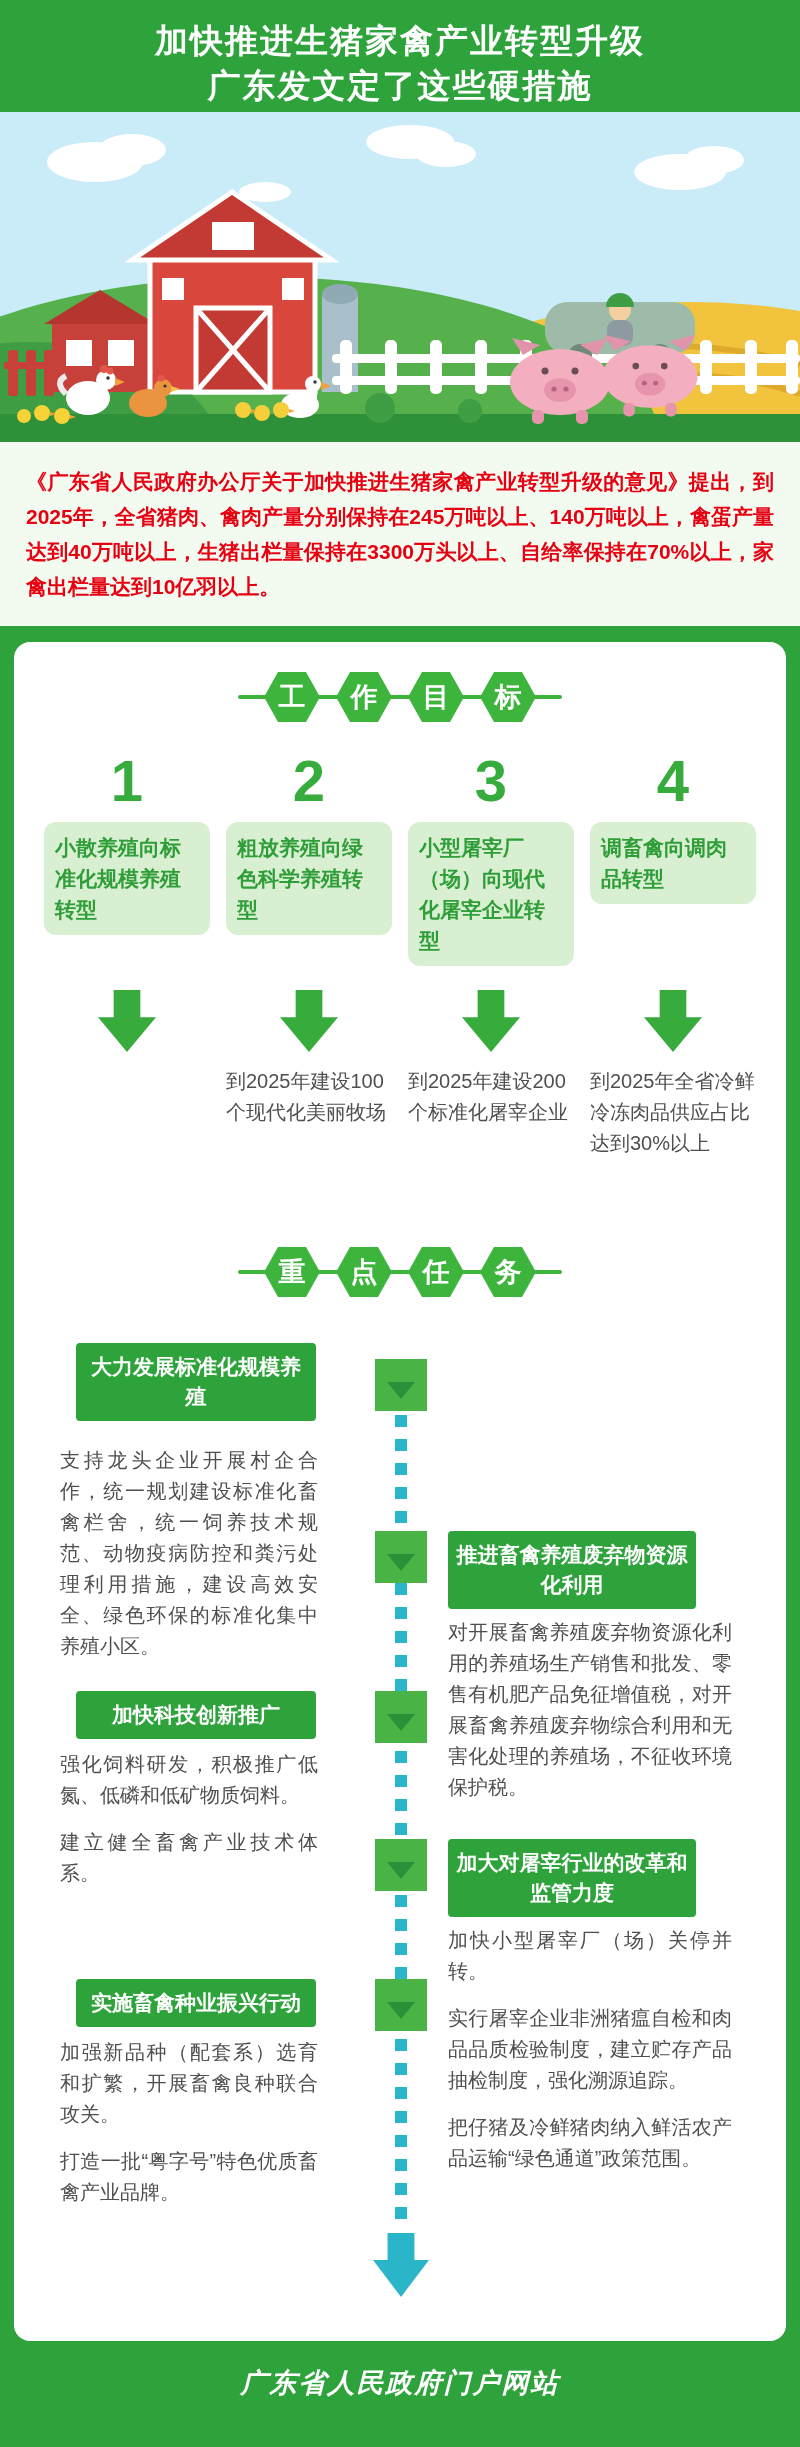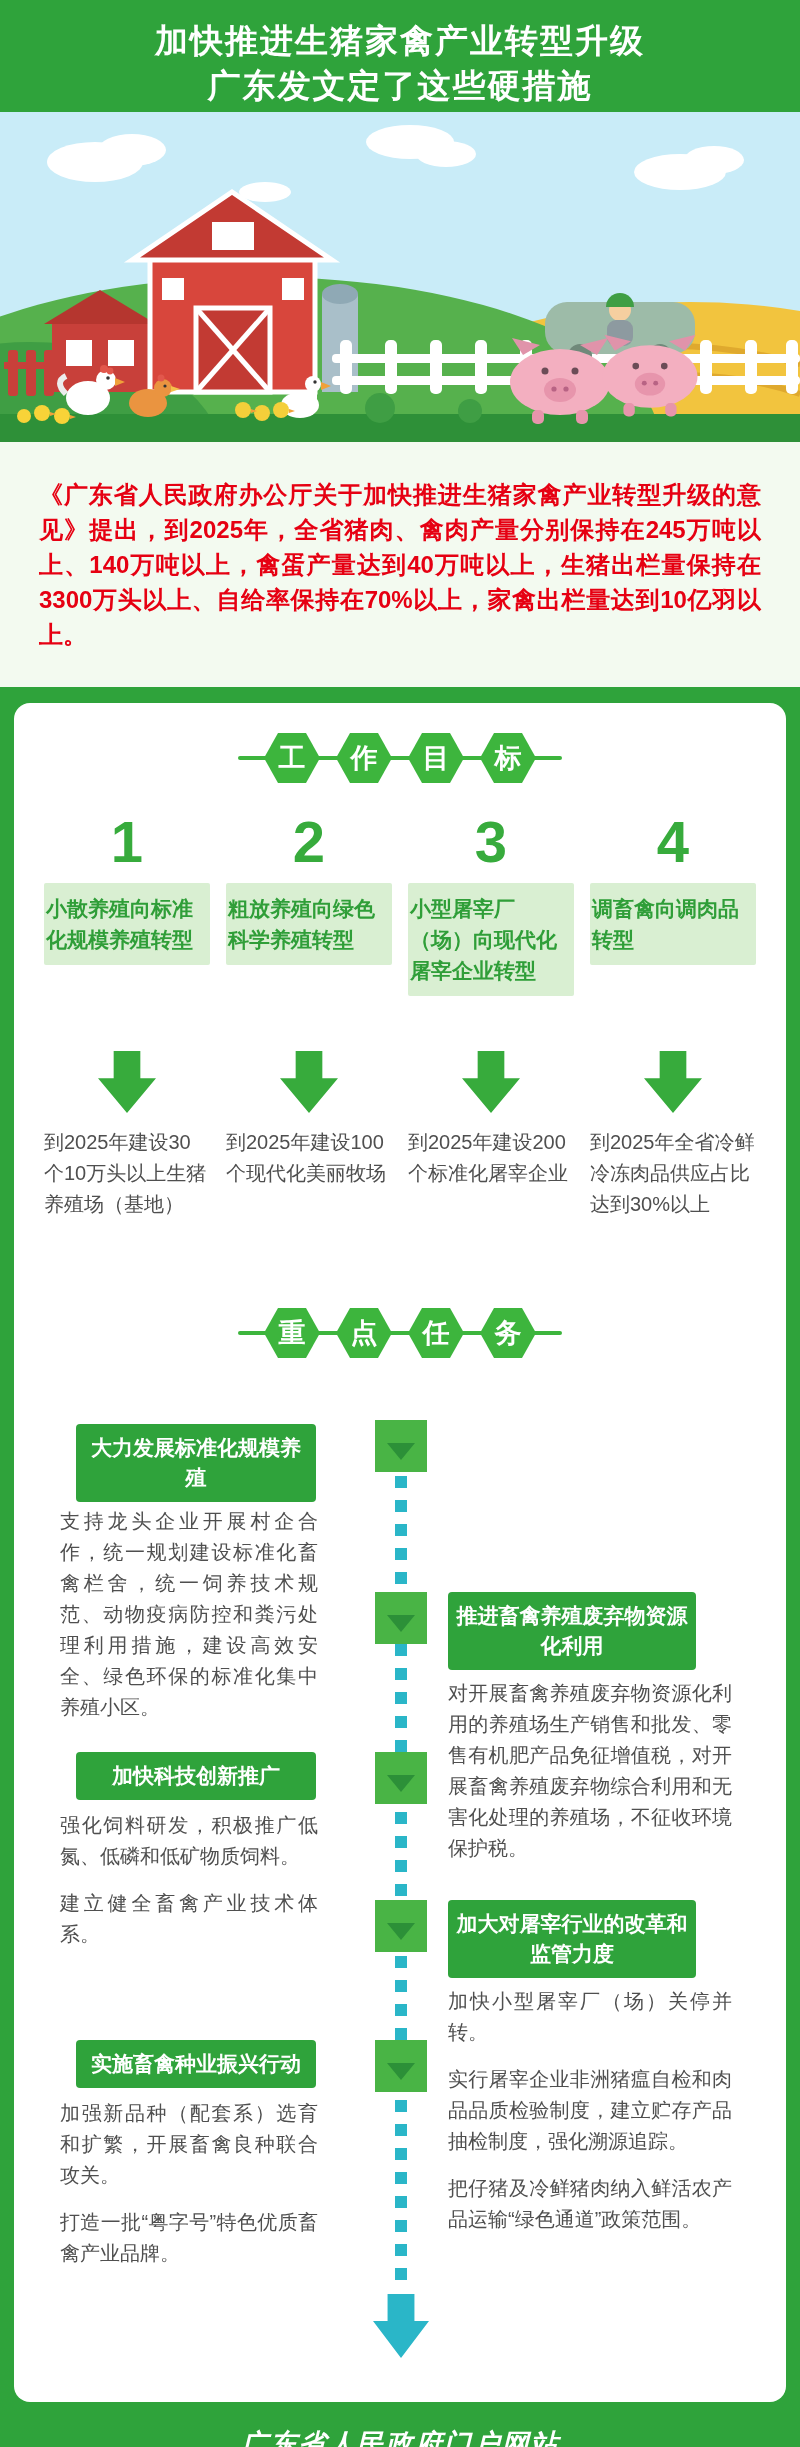--- a/index.html
+++ b/index.html
@@ -13,21 +13,21 @@
 
   
   .top-banner { padding:18px 0 4px; text-align:center; color:#ffffff;
     font-weight:bold; font-size:33px; line-height:45px; letter-spacing:2px; }
 
   
   .farm-scene svg { display:block; }
 
   
   .intro { background:#f3faf0; padding:22px 26px; }
-  .intro p { margin:13px; color:#e60012; font-size:24px; line-height:35px;
+  .intro p { margin:0; color:#e60012; font-size:21px; line-height:35px;
     text-align:justify; font-weight:600; }
 
   
   .card { background:#ffffff; border-radius:16px; margin:16px 14px 0;
     padding:30px 22px 30px; }
 
   
   .badge-row { position:relative; width:fit-content; margin:0 auto;
     display:flex; gap:16px; align-items:center; }
   .badge-row::before { content:""; position:absolute; left:-26px; right:-26px;
@@ -37,21 +37,21 @@
     color:#fff; font-weight:bold; font-size:27px;
     display:flex; align-items:center; justify-content:center; }
   .badge-row.second { margin-top:26px; }
 
   
   .goals-grid { display:grid; grid-template-columns:repeat(4,1fr);
     column-gap:16px; padding:6px 8px 0; margin-top:18px; }
   .goal-number { text-align:center; color:#37ab3c; font-size:58px;
     font-weight:800; line-height:70px; }
   .goal-box-wrap { height:168px; margin-top:6px; }
-  .goal-box { background:#d9efd2; border-radius:2px; padding:10px 2px;
+  .goal-box { background:#d9efd2; border-radius:12px; padding:10px 11px;
     color:#2f9e38; font-weight:bold; font-size:21px; line-height:31px; }
   .goal-arrow { width:58px; height:62px; margin:0 auto 14px; background:#37ab3c;
     clip-path:polygon(27% 0,73% 0,73% 44%,100% 44%,50% 100%,0 44%,27% 44%); }
   .goal-desc { color:#4f4f4f; font-size:20px; line-height:31px; min-height:155px; }
 
   
   .tasks { position:relative; height:980px; margin-top:34px; }
   .flow-line { position:absolute; left:359px; top:84px; width:12px; height:812px;
     background:repeating-linear-gradient(to bottom,#2ab6c8 0 12px,transparent 12px 24px); }
   .connector { position:absolute; left:339px; width:52px; height:52px;
@@ -243,21 +243,20 @@
       <div class="hex">标</div>
     </div>
 
     <div class="goals-grid">
       <div class="goal-col">
         <div class="goal-number">1</div>
         <div class="goal-box-wrap">
             <div class="goal-box">小散养殖向标准化规模养殖转型</div>
           </div>
         <div class="goal-arrow"></div>
-        <div class="goal-desc">到2025年建设30个10万头以上生猪养殖场（基地）</div>
       </div>
       <div class="goal-col">
         <div class="goal-number">2</div>
         <div class="goal-box-wrap">
             <div class="goal-box">粗放养殖向绿色科学养殖转型</div>
           </div>
         <div class="goal-arrow"></div>
         <div class="goal-desc">到2025年建设100个现代化美丽牧场</div>
       </div>
       <div class="goal-col">
@@ -287,21 +286,21 @@
 
     <div class="tasks">
       <div class="flow-line"></div>
 
       <div class="connector" style="top:28px"></div>
       <div class="connector" style="top:200px"></div>
       <div class="connector" style="top:360px"></div>
       <div class="connector" style="top:508px"></div>
       <div class="connector" style="top:648px"></div>
 
-      <div class="task-header left" style="top:32px">大力发展标准化规模养殖</div>
+      <div class="task-header left" style="top:12px">大力发展标准化规模养殖</div>
       <div class="task-body left" style="top:114px">
         <p>支持龙头企业开展村企合作，统一规划建设标准化畜禽栏舍，统一饲养技术规范、动物疫病防控和粪污处理利用措施，建设高效安全、绿色环保的标准化集中养殖小区。</p>
       </div>
 
       <div class="task-header right" style="top:200px">推进畜禽养殖废弃物资源化利用</div>
       <div class="task-body right" style="top:286px">
         <p>对开展畜禽养殖废弃物资源化利用的养殖场生产销售和批发、零售有机肥产品免征增值税，对开展畜禽养殖废弃物综合利用和无害化处理的养殖场，不征收环境保护税。</p>
       </div>
 
       <div class="task-header left" style="top:360px">加快科技创新推广</div>

